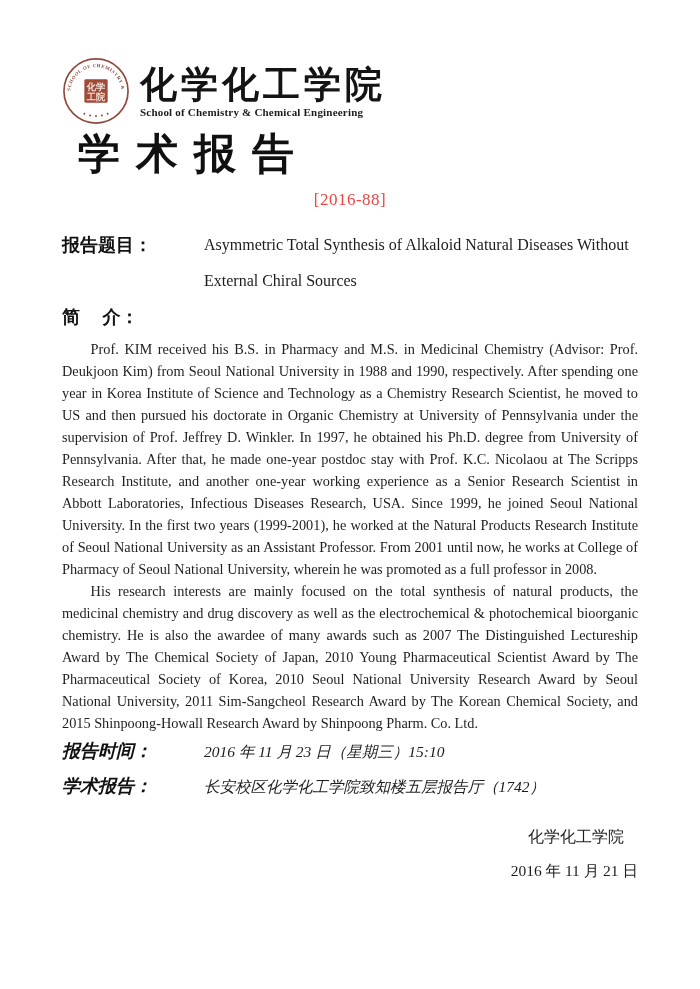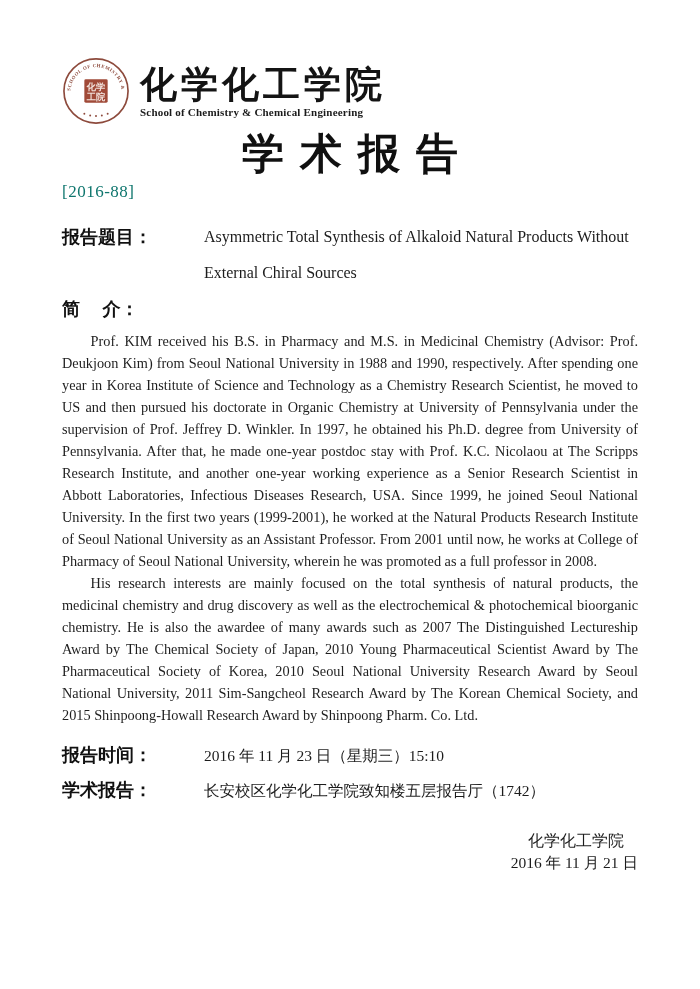--- a/index.html
+++ b/index.html
@@ -7,43 +7,43 @@
   .page{box-sizing:border-box;width:700px;height:989px;padding:56px 62px 30px 62px;background:#ffffff;}
 
   
   .logo-row{display:flex;align-items:center;gap:10px;height:70px;margin-bottom:2px;}
   .seal{width:68px;height:68px;flex:0 0 68px;}
   .logo-text{display:flex;flex-direction:column;justify-content:center;}
   .logo-cn{font-size:37px;font-weight:bold;letter-spacing:4px;line-height:40px;color:#141414;font-family:"Liberation Serif","DejaVu Serif",serif;}
   .logo-en{font-size:11px;font-weight:bold;letter-spacing:0.2px;color:#1b1b1b;margin-top:1px;}
 
   
-  .title-block{text-align:center;margin-top:3px;}
+  .title-block{margin-top:3px;}
   .main-title{display:inline-block;font-size:42px;font-weight:bold;letter-spacing:16px;padding-left:16px;line-height:50px;color:#101010;}
-  .report-number{font-size:17px;margin-top:3px;letter-spacing:0.5px;color:#0f766e;}
+  .report-number{text-align:center;font-size:17px;margin-top:11px;letter-spacing:0.5px;color:#ef4444;}
 
   
   .fields{margin-top:17px;}
   .field-row{display:flex;align-items:flex-start;gap:44px;}
   .field-label{flex:0 0 98px;font-size:18px;font-weight:bold;line-height:36px;white-space:pre;color:#111;}
   .field-value{flex:1;font-size:16px;line-height:36px;white-space:pre-line;color:#1c1c1c;}
 
   
   .bio{margin-top:3px;}
   .bio p{margin:0;font-size:14.3px;line-height:22px;text-align:justify;text-indent:2em;color:#1e1e1e;}
 
   
-  .schedule{margin-top:12px;}
+  .schedule{margin-top:0;font-style:italic;}
   .schedule .field-label{line-height:35px;}
   .schedule .field-value{font-size:15.5px;line-height:35px;}
 
   
   .footer{margin-top:22px;text-align:right;}
   .footer-org{font-size:16px;padding-right:14px;line-height:22px;color:#1c1c1c;}
-  .footer-date{font-size:15.5px;line-height:22px;color:#1c1c1c;}
+  .footer-date{font-size:15.5px;margin-top:12px;line-height:22px;color:#1c1c1c;}
 </style>
 </head>
 <body>
 
 <div class="page">
 
   <div class="logo-row">
     <svg class="seal" viewBox="0 0 70 70" aria-hidden="true">
       <circle cx="35" cy="35" r="33" fill="none" stroke="#8d4a3c" stroke-width="1.7"></circle>
       <defs>
@@ -70,21 +70,21 @@
   </div>
 
   <div class="title-block">
     <span class="main-title">学术报告</span>
   </div>
   <div class="report-number">[2016-88]</div>
 
   <div class="fields">
     <div class="field-row">
       <div class="field-label">报告题目：</div>
-      <div class="field-value">Asymmetric Total Synthesis of Alkaloid Natural Products Without
+      <div class="field-value">Asymmetric Total Synthesis of Alkaloid Natural Diseases Without
 External Chiral Sources</div>
     </div>
     <div class="field-row">
     </div>
     <div class="field-row">
       <div class="field-label">简　 介：</div>
       <div class="field-value"></div>
     </div>
   </div>
 

